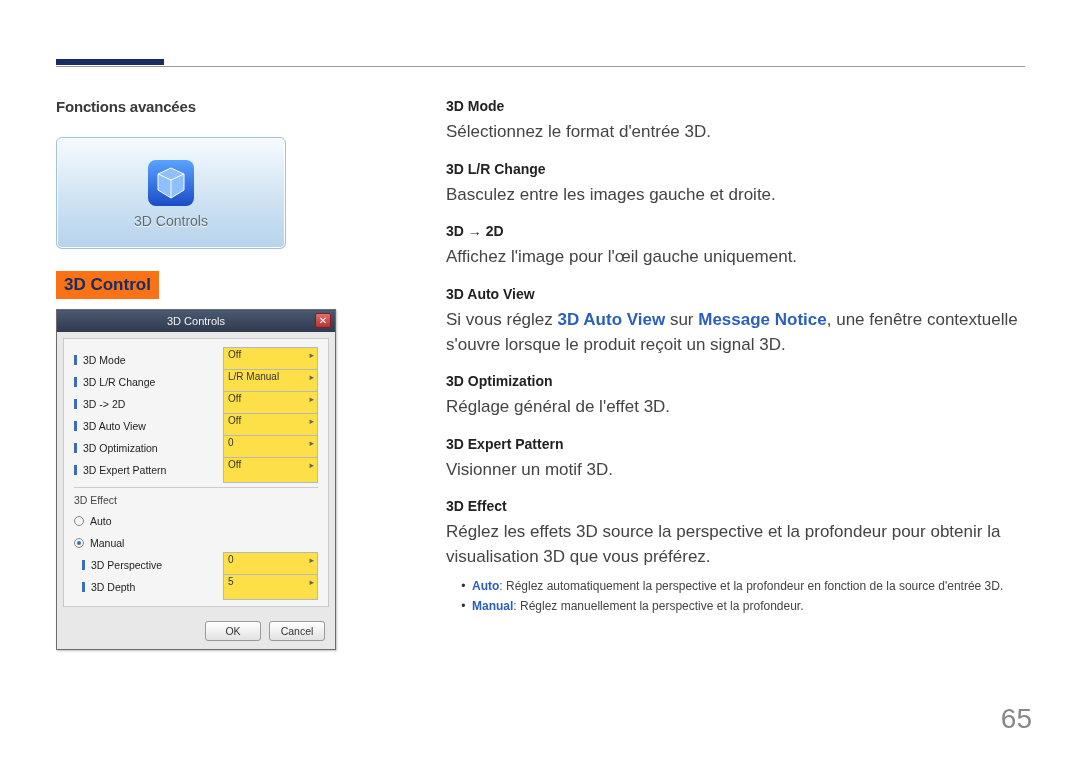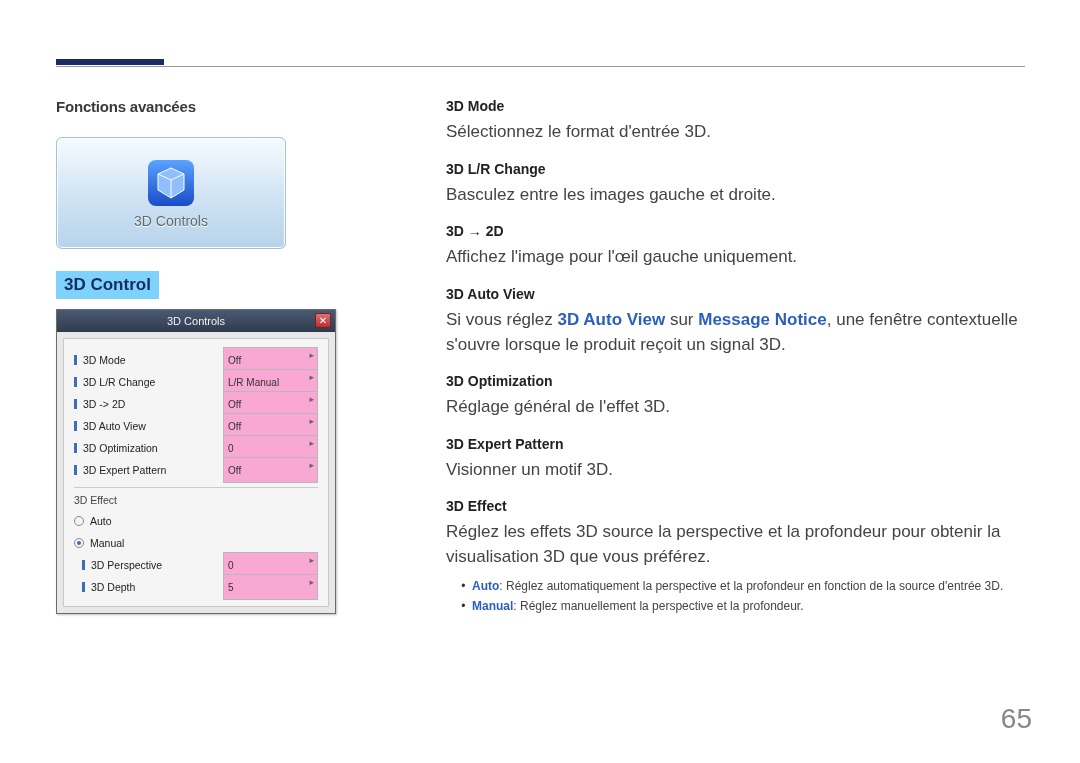--- a/index.html
+++ b/index.html
@@ -13,29 +13,29 @@
   .icon-bar {
     width: 230px; height: 112px; border-radius: 6px;
     background: linear-gradient(#f6fbff 0%, #cfe3f3 55%, #b7d3ec 100%);
     border: 1px solid #9fc0de; display: flex; margin-bottom: 22px;
     box-shadow: inset 0 0 0 1px #fff;
   }
   .icon-cell { flex: 1; display: flex; flex-direction: column; align-items: center; justify-content: center; }
   .icon-cell + .icon-cell { border-left: 1px solid #b6cee3; }
   .icon-cell .glyph { width: 52px; height: 52px; margin-bottom: 4px; display: flex; align-items: center; justify-content: center; }
   .icon-cell .lbl { font-size: 14px; color: #5f6a70; text-align: center; line-height: 1.15; text-shadow: 0 1px 0 #fff; }
-  h2.section { display: inline-block; font-size: 17px; font-weight: 700; color: #1b2c62; background: #7dd3fc; padding: 4px 8px; margin-bottom: 10px; }
+  h2.section { display: inline-block; font-size: 17px; font-weight: 700; color: #1b2c62; background: #f97316; padding: 4px 8px; margin-bottom: 10px; }
   .dialog { width: 280px; border: 1px solid #6b6b6b; background: #e8e8e8; font-size: 11px; color: #333; box-shadow: 1px 1px 2px rgba(0,0,0,.25); }
   .dlg-titlebar { background: linear-gradient(#4a5a74, #2f3a4d); color: #f2f2f2; font-size: 11px; text-align: center; line-height: 22px; height: 22px; position: relative; }
   .dlg-close { position: absolute; right: 4px; top: 3px; width: 16px; height: 15px; background: linear-gradient(#e07070,#b83030); border: 1px solid #7a2020; border-radius: 2px; display: flex; align-items: center; justify-content: center; color: #fff; font-size: 10px; line-height: 1; }
   .dlg-body { padding: 10px 10px 8px 10px; background: #f5f5f5; border: 1px solid #c9c9c9; margin: 6px; }
   .dlg-row { display: flex; align-items: center; height: 22px; }
   .tick { width: 3px; height: 10px; background: #3a6fb8; margin-right: 6px; }
   .dlg-label { flex: 1; font-size: 10.5px; color: #222; }
-  .dlg-field { width: 95px; height: 18px; border: 1px solid #b8b8b8; background: #f9a8d4; display: flex; align-items: center; padding: 12px 4px; font-size: 10px; position: relative; }
+  .dlg-field { width: 95px; height: 18px; border: 1px solid #b8b8b8; background: #fde047; display: flex; align-items: flex-end; padding: 12px 4px; font-size: 10px; position: relative; }
   .dlg-field .chev { position: absolute; right: 3px; top: 2px; font-size: 9px; color: #666; }
   .dlg-group-label { font-size: 10.5px; color: #444; margin: 6px 0 4px 0; border-top: 1px solid #ccc; padding-top: 6px; }
   .radio { width:10px; height:10px; border:1px solid #888; border-radius:50%; margin-right:6px; display:inline-flex; align-items:center; justify-content:center; }
   .radio.sel::after { content:""; width:4px; height:4px; background:#3a6fb8; border-radius:50%; }
   .dlg-footer { display:flex; justify-content:flex-end; gap:8px; padding:8px 10px; background:#e8e8e8; }
   .btn { width:56px; height:20px; border:1px solid #999; background:linear-gradient(#fff,#e2e2e2); font-size:10.5px; border-radius:3px; display:flex; align-items:center; justify-content:center; cursor:pointer; }
   
   h3.opt { font-size: 14px; font-weight: 700; color: #222; margin-bottom: 6px; }
   p.desc { font-size: 17px; color: #444; margin-bottom: 16px; line-height: 1.45; }
   p.desc .kw { color: #2a5fbf; font-weight: 700; }
@@ -150,20 +150,24 @@
           </div>
         <div class="dlg-row" style="padding-left:8px">
             <span class="tick"></span>
             <span class="dlg-label">3D Depth</span>
             <span class="dlg-field">
               <span>5</span>
               <span class="chev">▸</span>
             </span>
           </div>
       </div>
+      <div class="dlg-footer">
+        <div class="btn">OK</div>
+        <div class="btn">Cancel</div>
+      </div>
     </div>
   </div>
 
   <div class="right-col" id="opts">
       <h3 class="opt">3D Mode</h3>
       <p class="desc">Sélectionnez le format d'entrée 3D.</p>
       <h3 class="opt">3D L/R Change</h3>
       <p class="desc">Basculez entre les images gauche et droite.</p>
       <h3 class="opt">3D → 2D</h3>
       <p class="desc">Affichez l'image pour l'œil gauche uniquement.</p>

